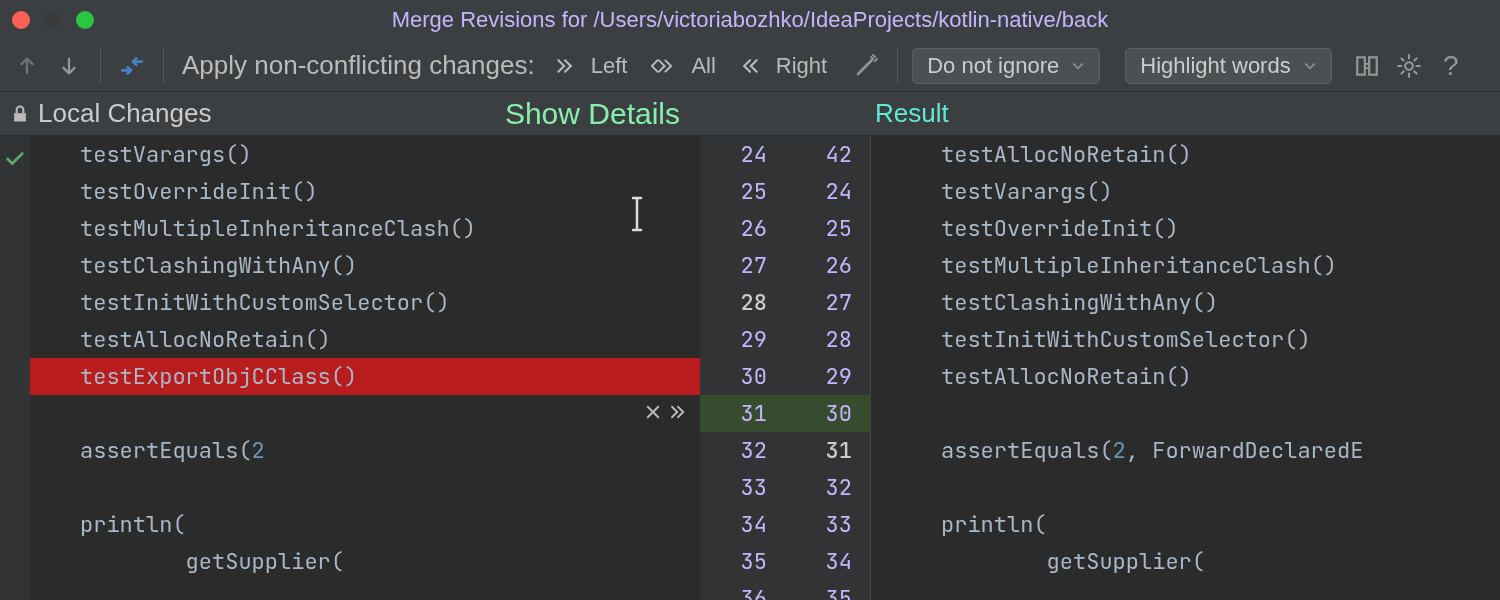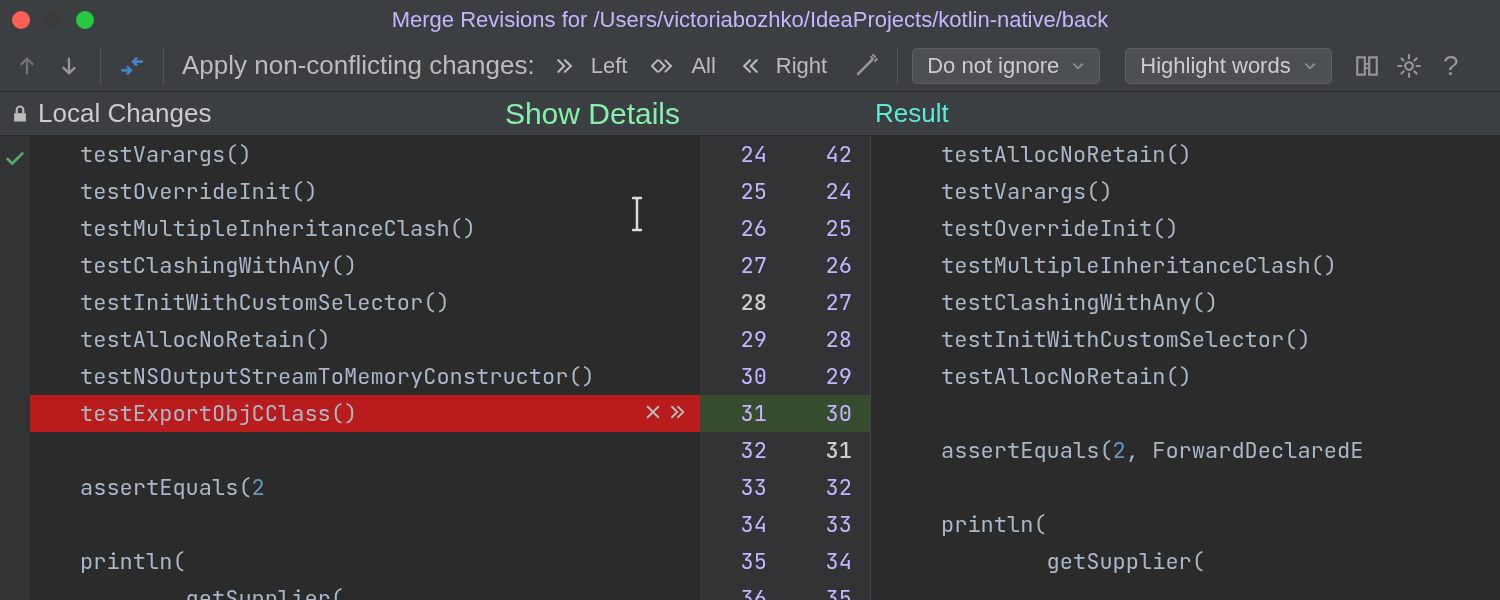--- a/index.html
+++ b/index.html
@@ -300,21 +300,20 @@
       <svg width="24" height="36" viewBox="0 0 24 36">
         <path d="M8 2 L12 2 L16 2 M12 2 L12 34 M8 34 L12 34 L16 34" stroke="#ddd" stroke-width="2.5" fill="none" stroke-linecap="round"></path>
       </svg>
     </div>
   <div class="code-line">testVarargs()</div>
       <div class="code-line">testOverrideInit()</div>
       <div class="code-line">testMultipleInheritanceClash()</div>
       <div class="code-line">testClashingWithAny()</div>
       <div class="code-line">testInitWithCustomSelector()</div>
       <div class="code-line">testAllocNoRetain()</div>
-      <div class="code-line">testNSOutputStreamToMemoryConstructor()</div>
       <div class="code-line hl">testExportObjCClass()</div>
       <div class="code-line"></div>
       <div class="code-line"><span>assertEquals(</span><span class="num">2</span></div>
       <div class="code-line"></div>
       <div class="code-line">println(</div>
       <div class="code-line">        getSupplier(</div>
     </div>
 
   <div class="mid-gutter">
     <div class="mid-col" id="mid-left">

